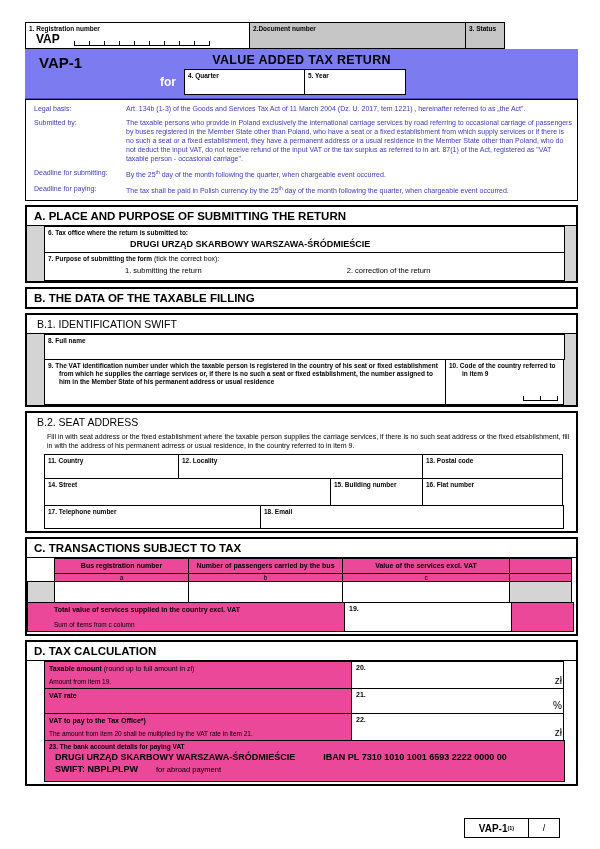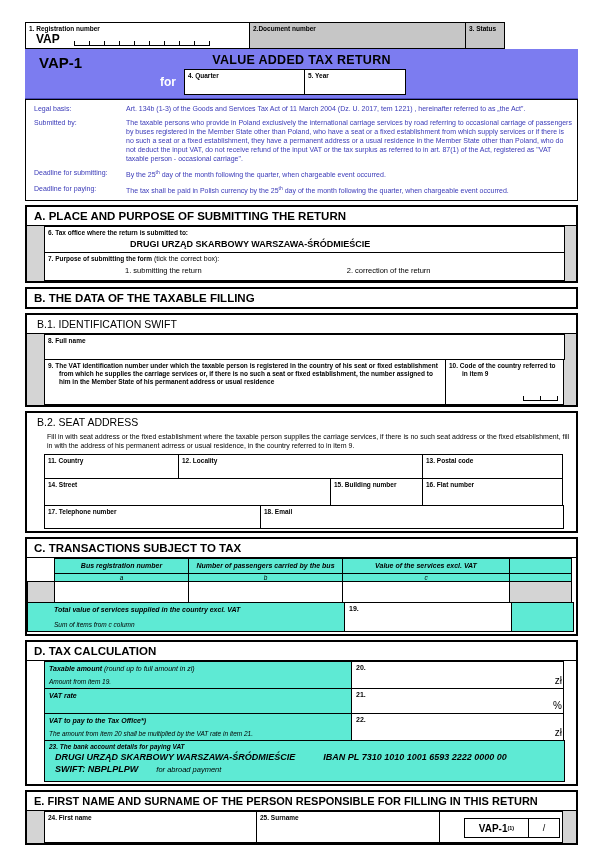--- a/index.html
+++ b/index.html
@@ -38,21 +38,21 @@
   .section { border:2px solid #000; margin-top:4px; background:#fff; }
   .sec-head { font-weight:bold; font-size:11.5px; padding:3px 0 3px 7px; }
   .sec-head.sub { font-weight:normal; font-size:10.5px; padding-left:10px; }
   .sec-body { background:#d4d4d4; border-top:1px solid #000; padding-left:17px; }
   .sec-body.nopad { padding-left:0; }
 
   .cellrow { display:flex; }
   .cellrow + .cellrow { margin-top:-1px; }
   .cell { border:1px solid #000; background:#fff; position:relative; }
   .cell + .cell { margin-left:-1px; }
-  .cell.gray { background:#5eead4;font-style:italic; }
+  .cell.gray { background:#ec4899; }
   .cell.dgray { background:#d4d4d4; }
   .desc { font-size:7px; line-height:9px; }
 
   
   .taxoffice-val { font-size:9px; font-weight:bold; padding:3px 0 3px 85px; }
   .purpose-line { display:flex; font-size:7.5px; padding:4px 0 5px 0; }
   .opt1 { margin-left:80px; } .opt2 { margin-left:145px; }
 
   
   .hang { padding:2px 4px 2px 14px; text-indent:-11px; font-size:6.5px; font-weight:bold; line-height:8px; }
@@ -300,34 +300,20 @@
       <div class="cellrow">
         <div class="cell gray bank" style="width:521px;height:42px">
           <div class="tinylbl" style="padding:0">23. The bank account details for paying VAT</div>
           <div class="bankline"><span>DRUGI URZĄD SKARBOWY WARSZAWA-ŚRÓDMIEŚCIE</span><span class="iban">IBAN PL 7310 1010 1001 6593 2222 0000 00</span></div>
           <div class="bankline"><span>SWIFT: NBPLPLPW</span><span class="note">for abroad payment</span></div>
         </div>
       </div>
     </div>
   </div>
 
-  <div class="section">
-    <div class="sec-head" style="font-size:11px">E. FIRST NAME AND SURNAME OF THE PERSON RESPONSIBLE FOR FILLING IN THIS RETURN</div>
-    <div class="sec-body">
-      <div class="cellrow">
-        <div class="cell" style="width:213px;height:32px">
-            <div class="tinylbl">24. First name</div>
-          </div>
-        <div class="cell" style="width:184px;height:32px">
-            <div class="tinylbl">25. Surname</div>
-          </div>
-        <div class="cell" style="width:124px;height:32px"></div>
-      </div>
-    </div>
-  </div>
 
   <div class="footer">
     <div class="fcell fcode">
         <span>VAP-1</span>
         <span class="sub">(1)</span>
       </div>
     <div class="fcell fpage">/</div>
   </div>
 
 </div>

